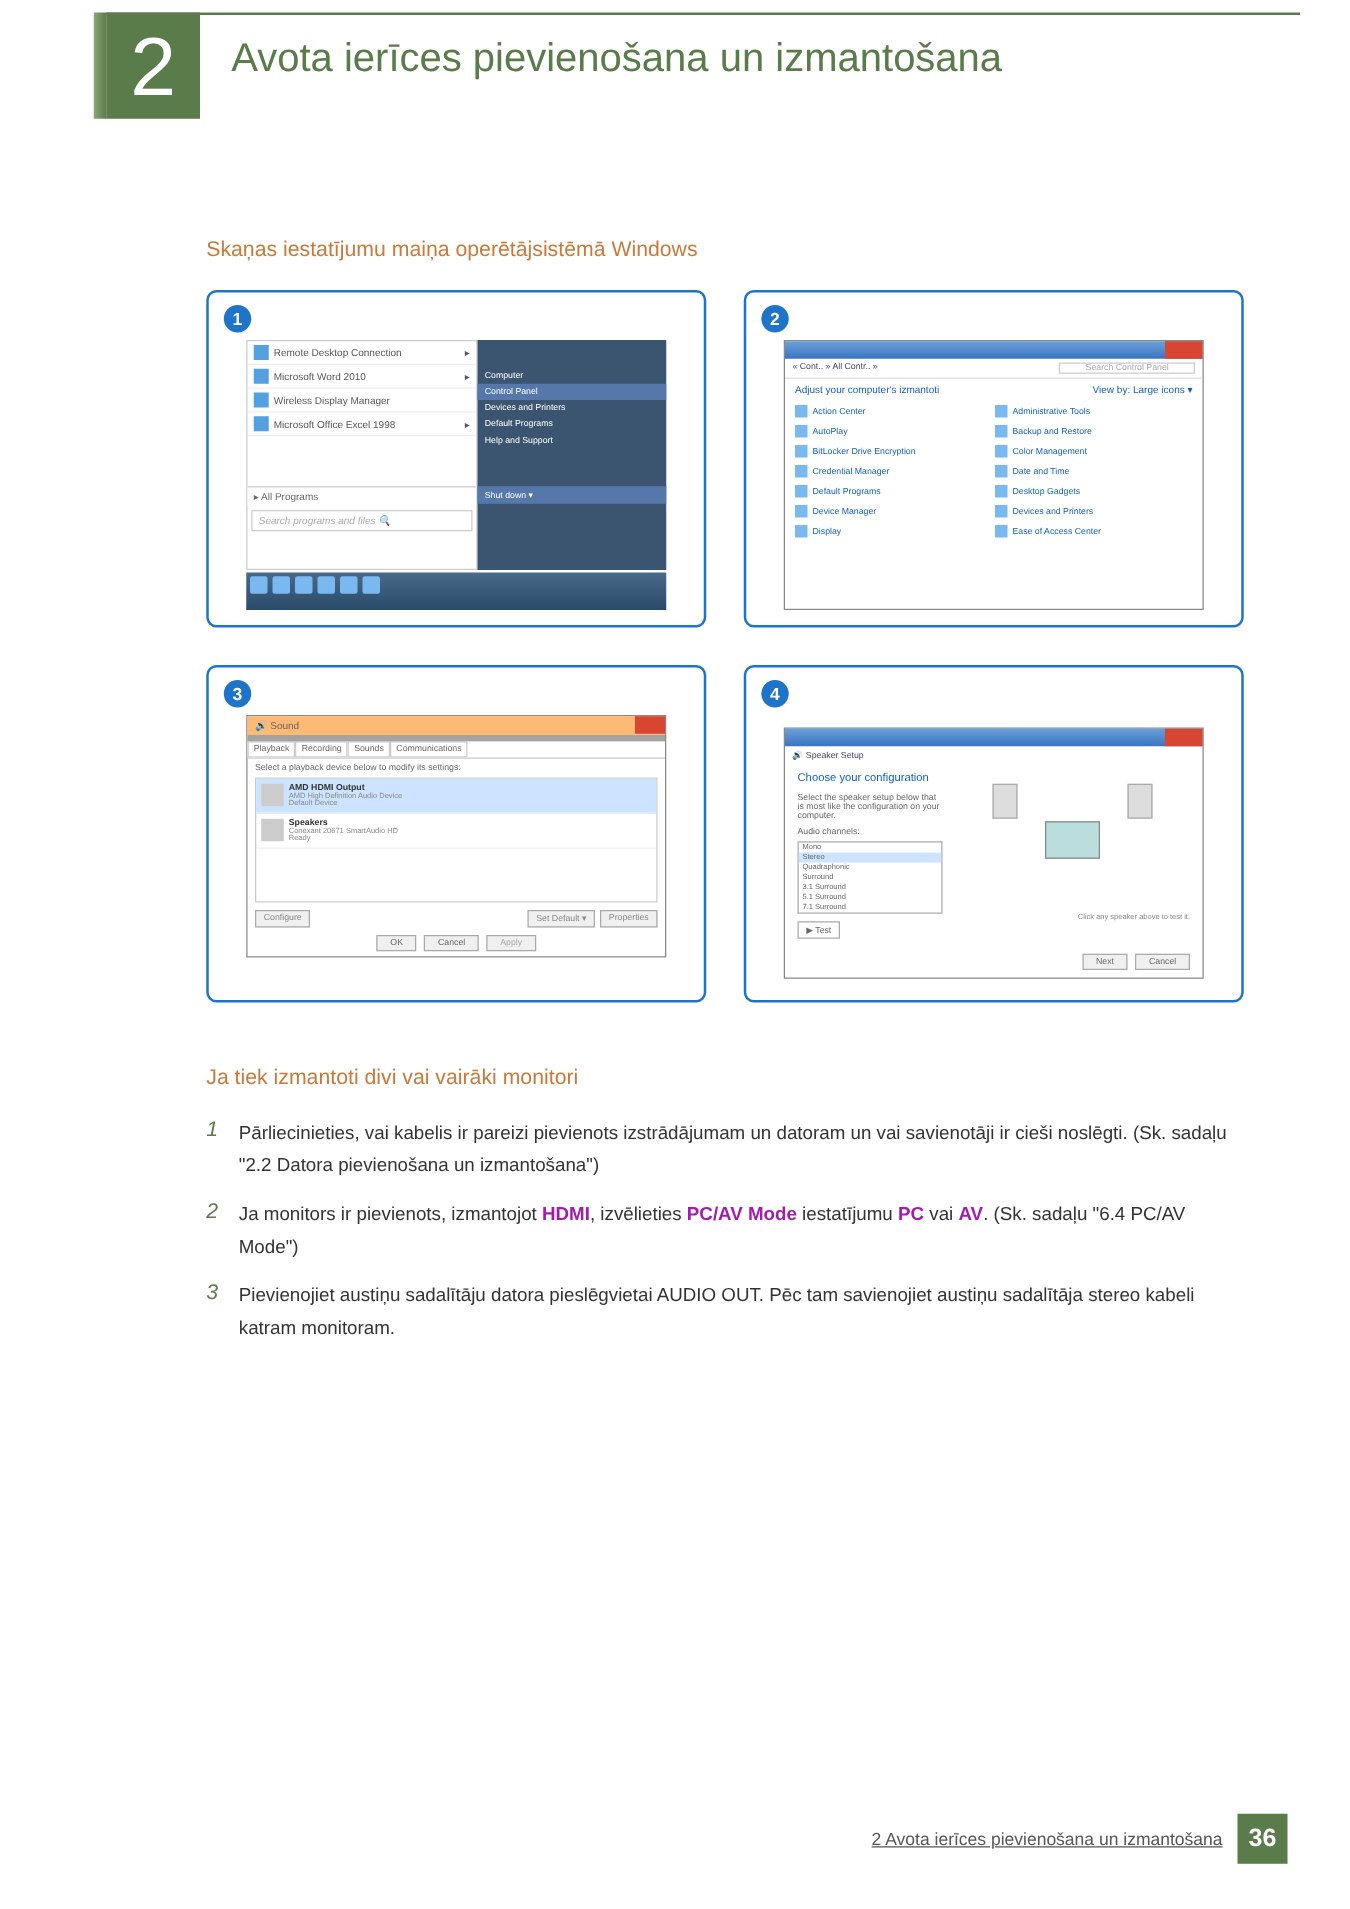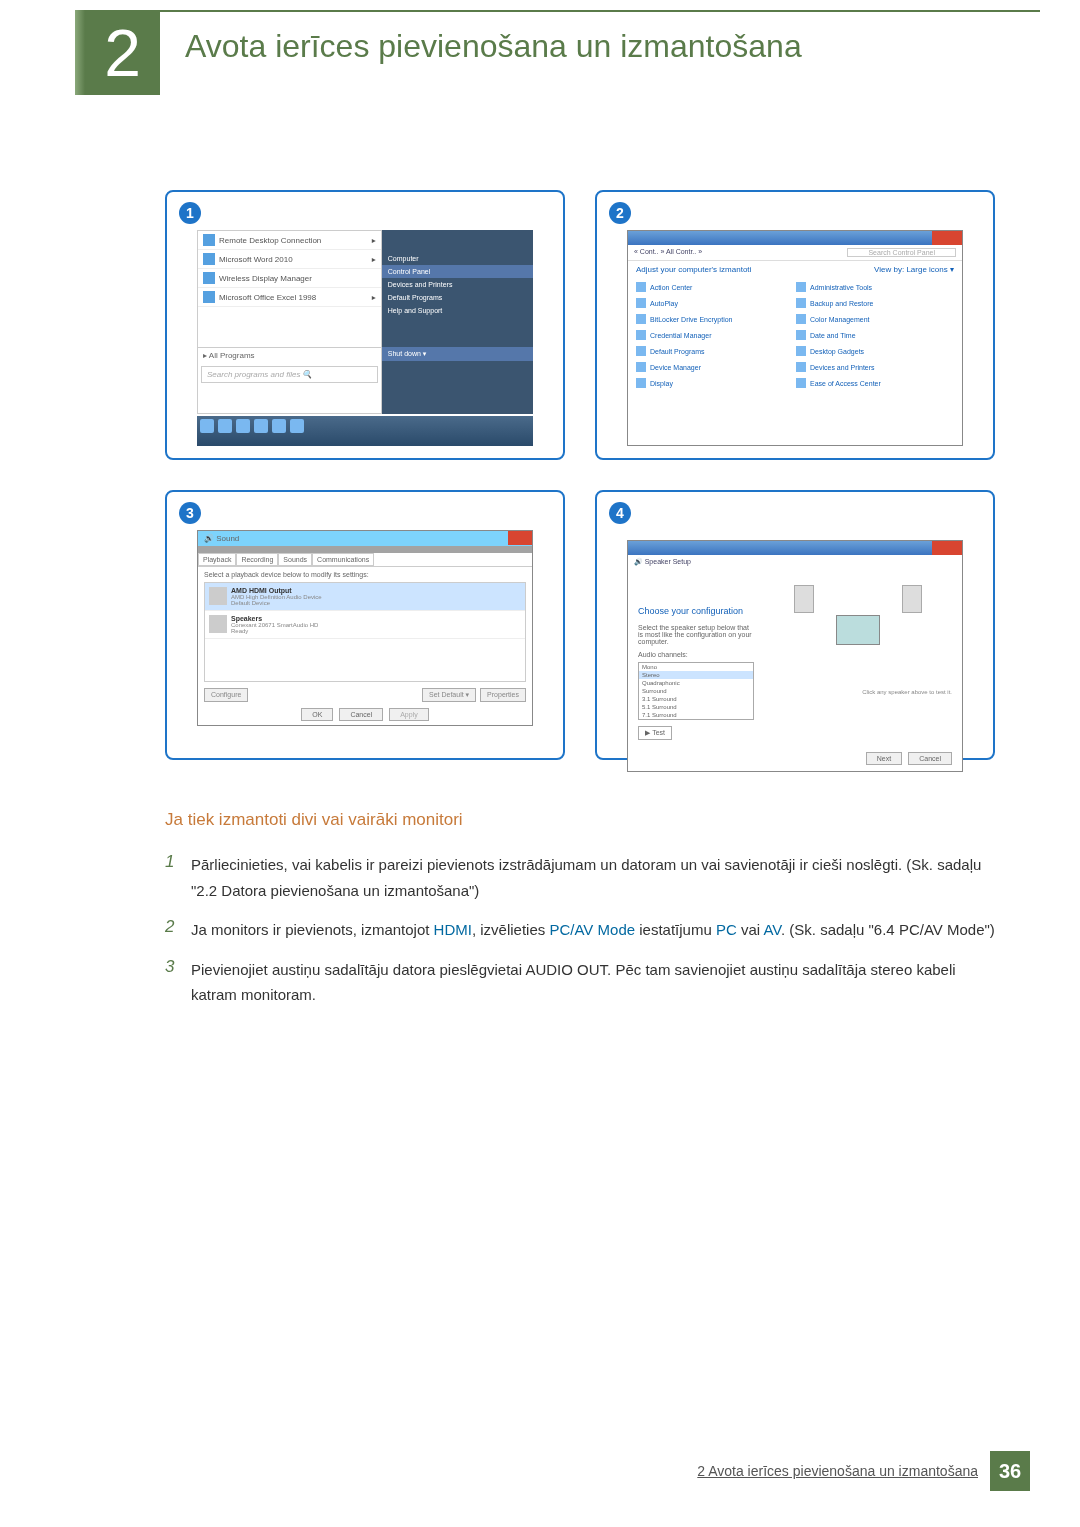--- a/index.html
+++ b/index.html
@@ -200,24 +200,24 @@
   .p2-grid .ci .cic { width: 10px; height: 10px; background: #7ab8f0; }
 
   
   .p3-win {
     border: 1px solid #888;
     background: #fff;
     position: absolute;
     left: 0; top: 0; right: 0;
   }
   .p3-title {
-    background: #7dd3fc;
+    background: #fdba74;
     padding: 3px 6px;
     font-size: 8px;
-    border-bottom: 7px solid #a3a3a3;
+    border-bottom: 5px solid #a3a3a3;
     position: relative;
   }
   .p3-title .close {
     position: absolute; right: 0; top: 0;
     width: 24px; height: 14px; background: #d84530;
   }
   .p3-tabs {
     display: flex;
     font-size: 7px;
     border-bottom: 1px solid #ccc;
@@ -255,21 +255,21 @@
     padding: 3px 6px;
     font-size: 7px;
     color: #446;
   }
   .p4-body {
     display: flex;
     padding: 6px 10px;
     gap: 10px;
   }
   .p4-left { width: 38%; font-size: 7px; }
-  .p4-left .hd { color: #1260b8; font-size: 9px; margin-bottom: 8px; margin-top: 31px; }
+  .p4-left .hd { color: #1260b8; font-size: 9px; margin-bottom: 8px; }
   .p4-left .listbox { border: 1px solid #aaa; background: #fff; margin-top: 4px; font-size: 6px; }
   .p4-left .listbox .opt { padding: 1px 3px; }
   .p4-left .listbox .opt.sel { background: #cce4ff; }
   .p4-left .testbtn { border: 1px solid #aaa; padding: 2px 6px; margin-top: 6px; display: inline-block; }
   .p4-right { width: 62%; position: relative; height: 120px; }
   .p4-right .spk { width: 20px; height: 28px; background: #ddd; border: 1px solid #aaa; position: absolute; }
   .p4-right .spk.l { left: 30px; top: 10px; }
   .p4-right .spk.r { right: 30px; top: 10px; }
   .p4-right .mon { width: 44px; height: 30px; background: #bdd; border: 1px solid #888; position: absolute; left: 50%; top: 40px; transform: translateX(-50%); }
   .p4-right .hint { position: absolute; bottom: 0; right: 0; font-size: 6px; color: #888; }
@@ -298,21 +298,21 @@
     color: #5a7b4a;
     font-style: italic;
     font-size: 17px;
     flex: none;
   }
   .ol .li .t {
     flex: 1;
     font-size: 15px;
     line-height: 1.7;
   }
-  .inline-red { color: #0369a1; font-weight: 400; }
+  .inline-red { color: #a21caf; font-weight: 700; }
 
   .footer {
     position: absolute;
     bottom: 36px;
     left: 0; right: 0;
     display: flex;
     justify-content: flex-end;
     align-items: center;
     padding-right: 50px;
     gap: 12px;
@@ -333,20 +333,21 @@
 <body>
 
 <div class="top-line"></div>
 <div class="chapter-badge">
     <span>2</span>
   </div>
 <div class="chapter-title">Avota ierīces pievienošana un izmantošana</div>
 
 <div class="content">
 
+  <div class="section-heading">Skaņas iestatījumu maiņa operētājsistēmā Windows</div>
 
 
   <div class="grid">
 
     <div class="panel">
       <div class="num">1</div>
       <div class="panel-inner">
         <div class="p1-left">
           <div class="item">
               <span class="ic"></span>

